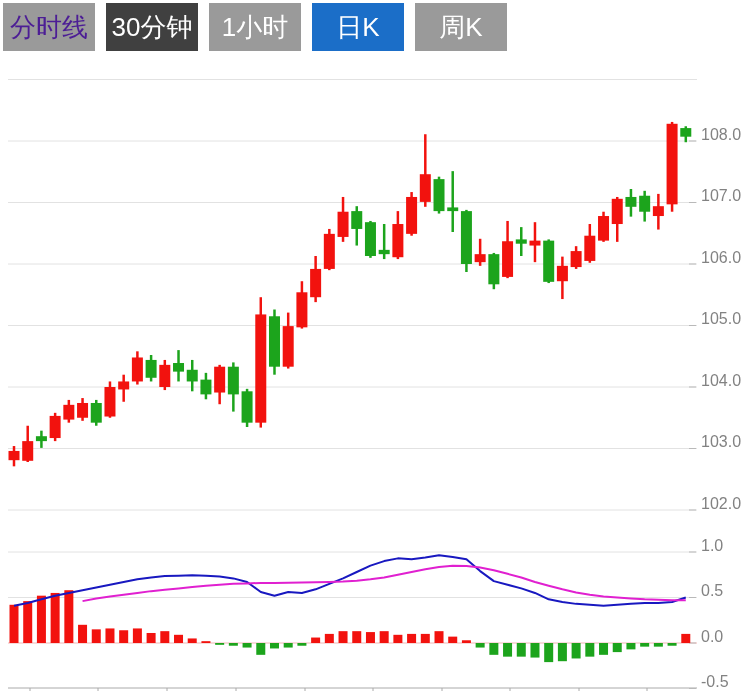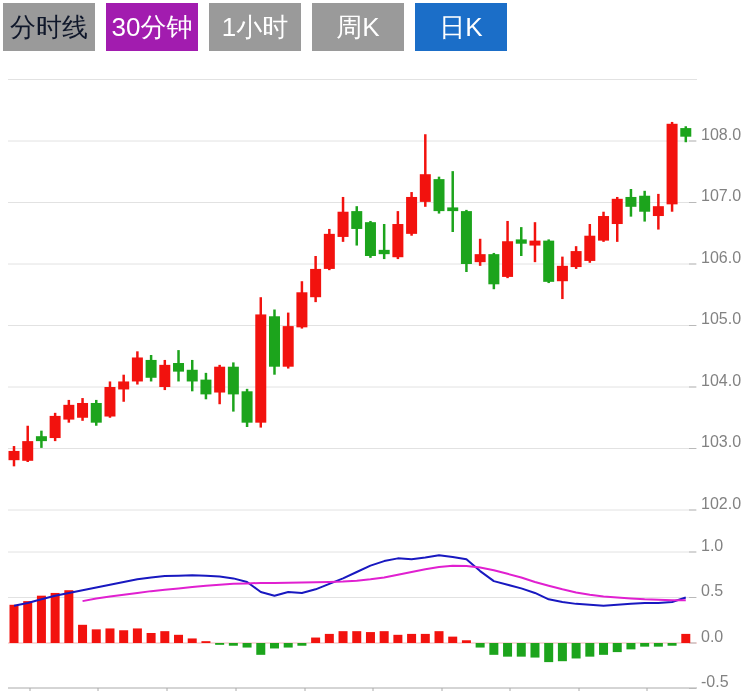--- a/index.html
+++ b/index.html
@@ -16,25 +16,25 @@
     cursor:pointer;user-select:none;white-space:nowrap;
   }
   .tab.selected{background:#1b6ec8;}
   #chart-wrap{position:absolute;left:0;top:56px;width:754px;height:637px;}
   svg text{font-family:"Liberation Sans","DejaVu Sans",sans-serif;}
 </style>
 </head>
 <body>
 
 <div class="tabbar">
-  <div class="tab" style="background: rgb(154, 154, 154); color: #0f172a;">分时线</div>
-  <div class="tab" style="background: #a21caf; color: rgb(255, 255, 255);">30分钟</div>
+  <div class="tab" style="background: rgb(154, 154, 154); color: #4c1d95;">分时线</div>
+  <div class="tab" style="background: #404040; color: rgb(255, 255, 255);">30分钟</div>
   <div class="tab" style="background: rgb(154, 154, 154); color: rgb(255, 255, 255);">1小时</div>
+  <div class="tab selected" style="background: rgb(27, 110, 200); color: rgb(255, 255, 255);">日K</div>
   <div class="tab" style="background: rgb(154, 154, 154); color: rgb(255, 255, 255);">周K</div>
-  <div class="tab selected" style="background: rgb(27, 110, 200); color: rgb(255, 255, 255);">日K</div>
 </div>
 
 <div id="chart-wrap">
   <svg id="chart-svg" width="754" height="637" viewBox="0 0 754 637">
       <line x1="8" y1="23.5" x2="697" y2="23.5" stroke="#e2e2e2" stroke-width="1"></line>
       <line x1="8" y1="85" x2="697" y2="85" stroke="#e2e2e2" stroke-width="1"></line>
       <line x1="8" y1="146.5" x2="697" y2="146.5" stroke="#e2e2e2" stroke-width="1"></line>
       <line x1="8" y1="208" x2="697" y2="208" stroke="#e2e2e2" stroke-width="1"></line>
       <line x1="8" y1="269.5" x2="697" y2="269.5" stroke="#e2e2e2" stroke-width="1"></line>
       <line x1="8" y1="331" x2="697" y2="331" stroke="#e2e2e2" stroke-width="1"></line>

